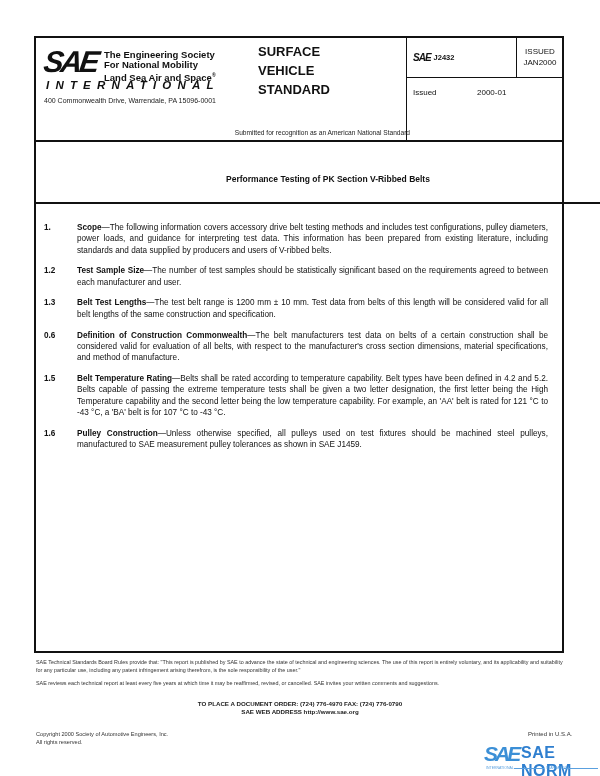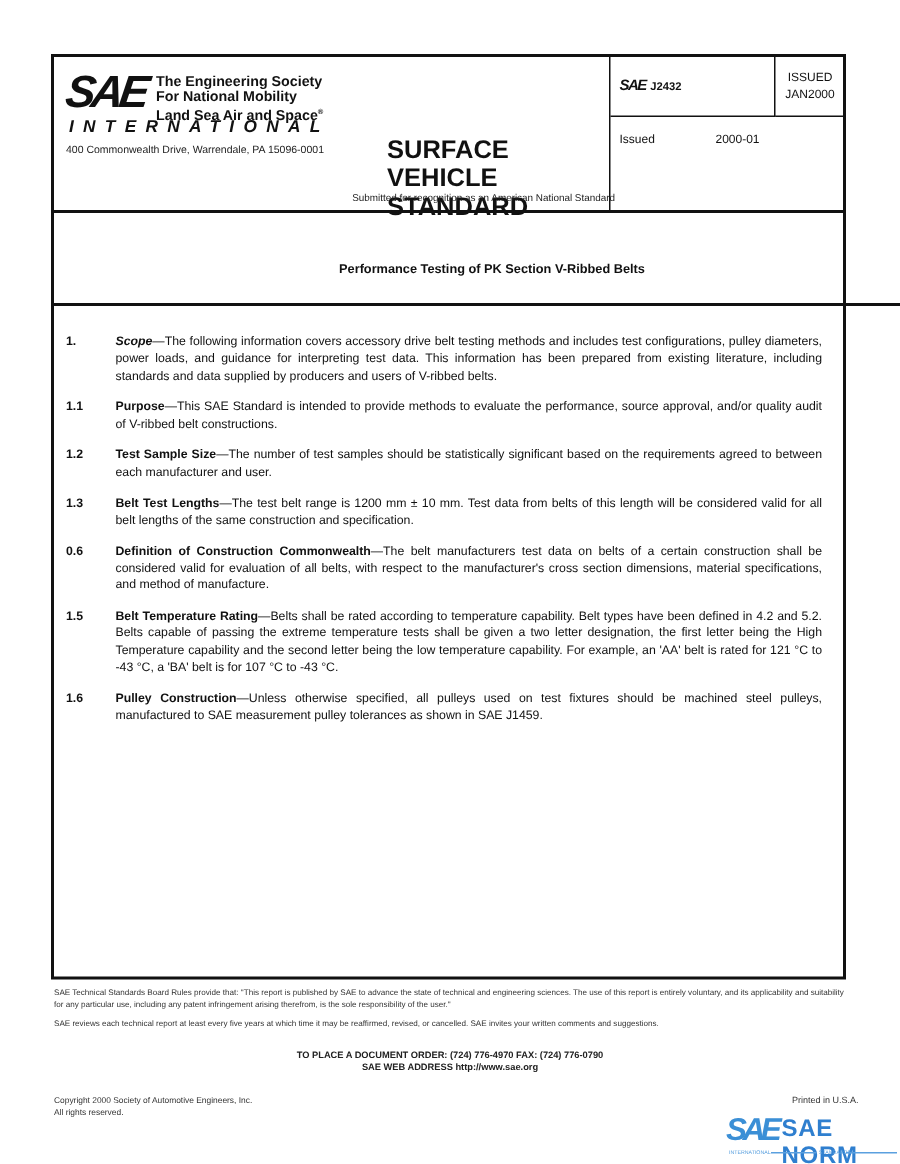--- a/index.html
+++ b/index.html
@@ -6,40 +6,40 @@
   body { width: 600px; height: 776px; position: relative; overflow: hidden; font-family: "Liberation Sans", sans-serif; color: #111; }
 
   .frame { position: absolute; left: 34px; top: 36px; width: 530px; height: 617px; border: 2px solid #111; box-sizing: border-box; }
 
   .hdr { position: absolute; left: 0; top: 0; width: 526px; height: 104px; border-bottom: 2px solid #111; box-sizing: border-box; }
   .logo-wrap { position: absolute; left: 8px; top: 10px; width: 216px; }
   .sae-big { font-family: "Liberation Sans", sans-serif; font-weight: bold; font-style: italic; font-size: 30px; letter-spacing: -3px; line-height: 28px; display: inline-block; transform: skewX(-8deg); }
   .tagline { position: absolute; left: 60px; top: 2px; font-weight: bold; font-size: 9.5px; line-height: 10px; }
   .intl { position: absolute; left: 2px; top: 31px; font-style: italic; font-weight: bold; font-size: 11.5px; letter-spacing: 6.2px; }
   .addr { position: absolute; left: 0; top: 49px; font-size: 7px; color: #222; white-space: nowrap; }
-  .title-block { position: absolute; left: 222px; top: 4px; font-weight: bold; font-size: 17px; line-height: 19px; margin-top: 48px; }
+  .title-block { position: absolute; left: 222px; top: 4px; font-weight: bold; font-size: 13px; line-height: 19px; }
   .submitted { position: absolute; left: 0; width: 374px; top: 91px; font-size: 6.6px; text-align: right; color: #222; }
 
   .right-col { position: absolute; left: 370px; top: 0; width: 156px; height: 102px; border-left: 1.5px solid #111; box-sizing: border-box; }
   .docnum { position: absolute; left: 0; top: 0; width: 110px; height: 40px; border-bottom: 1.5px solid #111; border-right: 1.5px solid #111; box-sizing: border-box; display: flex; align-items: center; padding-left: 6px; }
   .docnum .sae-small { font-weight: bold; font-style: italic; font-size: 10px; letter-spacing: -1px; margin-right: 3px; }
   .docnum .num { font-size: 7.5px; font-weight: bold; }
   .issued-box { position: absolute; left: 110px; top: 0; width: 46px; height: 40px; border-bottom: 1.5px solid #111; box-sizing: border-box; font-size: 8px; text-align: center; padding-top: 8px; line-height: 11px; }
   .issued-line { position: absolute; left: 6px; top: 50px; font-size: 8px; width: 140px; }
   .issued-line span:last-child { position: absolute; left: 64px; }
 
   .doc-title-row { position: absolute; left: 0; top: 104px; width: 584px; height: 62px; border-bottom: 2px solid #111; box-sizing: border-box; text-align: center; }
   .doc-title-row .t { font-weight: bold; font-size: 8.5px; margin-top: 32px; display: block; }
 
   .body { position: absolute; left: 0; top: 184px; width: 526px; }
   .para { position: relative; margin-bottom: 9.5px; font-size: 8.2px; line-height: 11.3px; }
   .para .n { position: absolute; left: 8px; top: 0; font-weight: bold; }
   .para .txt { margin-left: 41px; margin-right: 14px; text-align: justify; display: block; }
   .para .h { font-weight: bold; }
-  .para .h.it { font-style: italic; }
+  .para .h.it { }
 
   .footnotes { position: absolute; left: 36px; top: 659px; width: 530px; font-size: 5.4px; line-height: 7.8px; color: #333; }
   .footnotes p { margin: 0 0 5px 0; }
   .order { position: absolute; left: 0; top: 700px; width: 600px; text-align: center; font-size: 6.2px; font-weight: bold; line-height: 8px; color: #222; }
   .copyright { position: absolute; left: 36px; top: 730px; font-size: 5.6px; line-height: 8px; color: #333; }
   .printed { position: absolute; left: 528px; top: 731px; font-size: 6px; color: #333; }
 
   .wm { position: absolute; left: 484px; top: 742px; width: 116px; height: 34px; }
   .wm .logo { position: absolute; left: 0; top: 0; font-weight: bold; font-style: italic; font-size: 21px; letter-spacing: -3px; color: #3b8fd6; }
   .wm .norm { position: absolute; left: 37px; top: 2px; font-weight: bold; font-size: 16px; color: #2f7fcf; letter-spacing: 0.5px; }
@@ -87,24 +87,20 @@
   <div class="doc-title-row">
     <span class="t">Performance Testing of PK Section V-Ribbed Belts</span>
   </div>
 
   <div class="body">
     <div class="para">
       <span class="n">1.</span>
       <span class="txt"><span class="h it">Scope</span><span>—The following information covers accessory drive belt testing methods and includes test configurations, pulley diameters, power loads, and guidance for interpreting test data. This information has been prepared from existing literature, including standards and data supplied by producers and users of V-ribbed belts.</span></span>
     </div>
     <div class="para">
-      <span class="n">1.1</span>
-      <span class="txt"><span class="h">Purpose</span><span>—This SAE Standard is intended to provide methods to evaluate the performance, source approval, and/or quality audit of V-ribbed belt constructions.</span></span>
-    </div>
-    <div class="para">
       <span class="n">1.2</span>
       <span class="txt"><span class="h">Test Sample Size</span><span>—The number of test samples should be statistically significant based on the requirements agreed to between each manufacturer and user.</span></span>
     </div>
     <div class="para">
       <span class="n">1.3</span>
       <span class="txt"><span class="h">Belt Test Lengths</span><span>—The test belt range is 1200 mm ± 10 mm. Test data from belts of this length will be considered valid for all belt lengths of the same construction and specification.</span></span>
     </div>
     <div class="para">
       <span class="n">0.6</span>
       <span class="txt"><span class="h">Definition of Construction Commonwealth</span><span>—The belt manufacturers test data on belts of a certain construction shall be considered valid for evaluation of all belts, with respect to the manufacturer's cross section dimensions, material specifications, and method of manufacture.</span></span>

